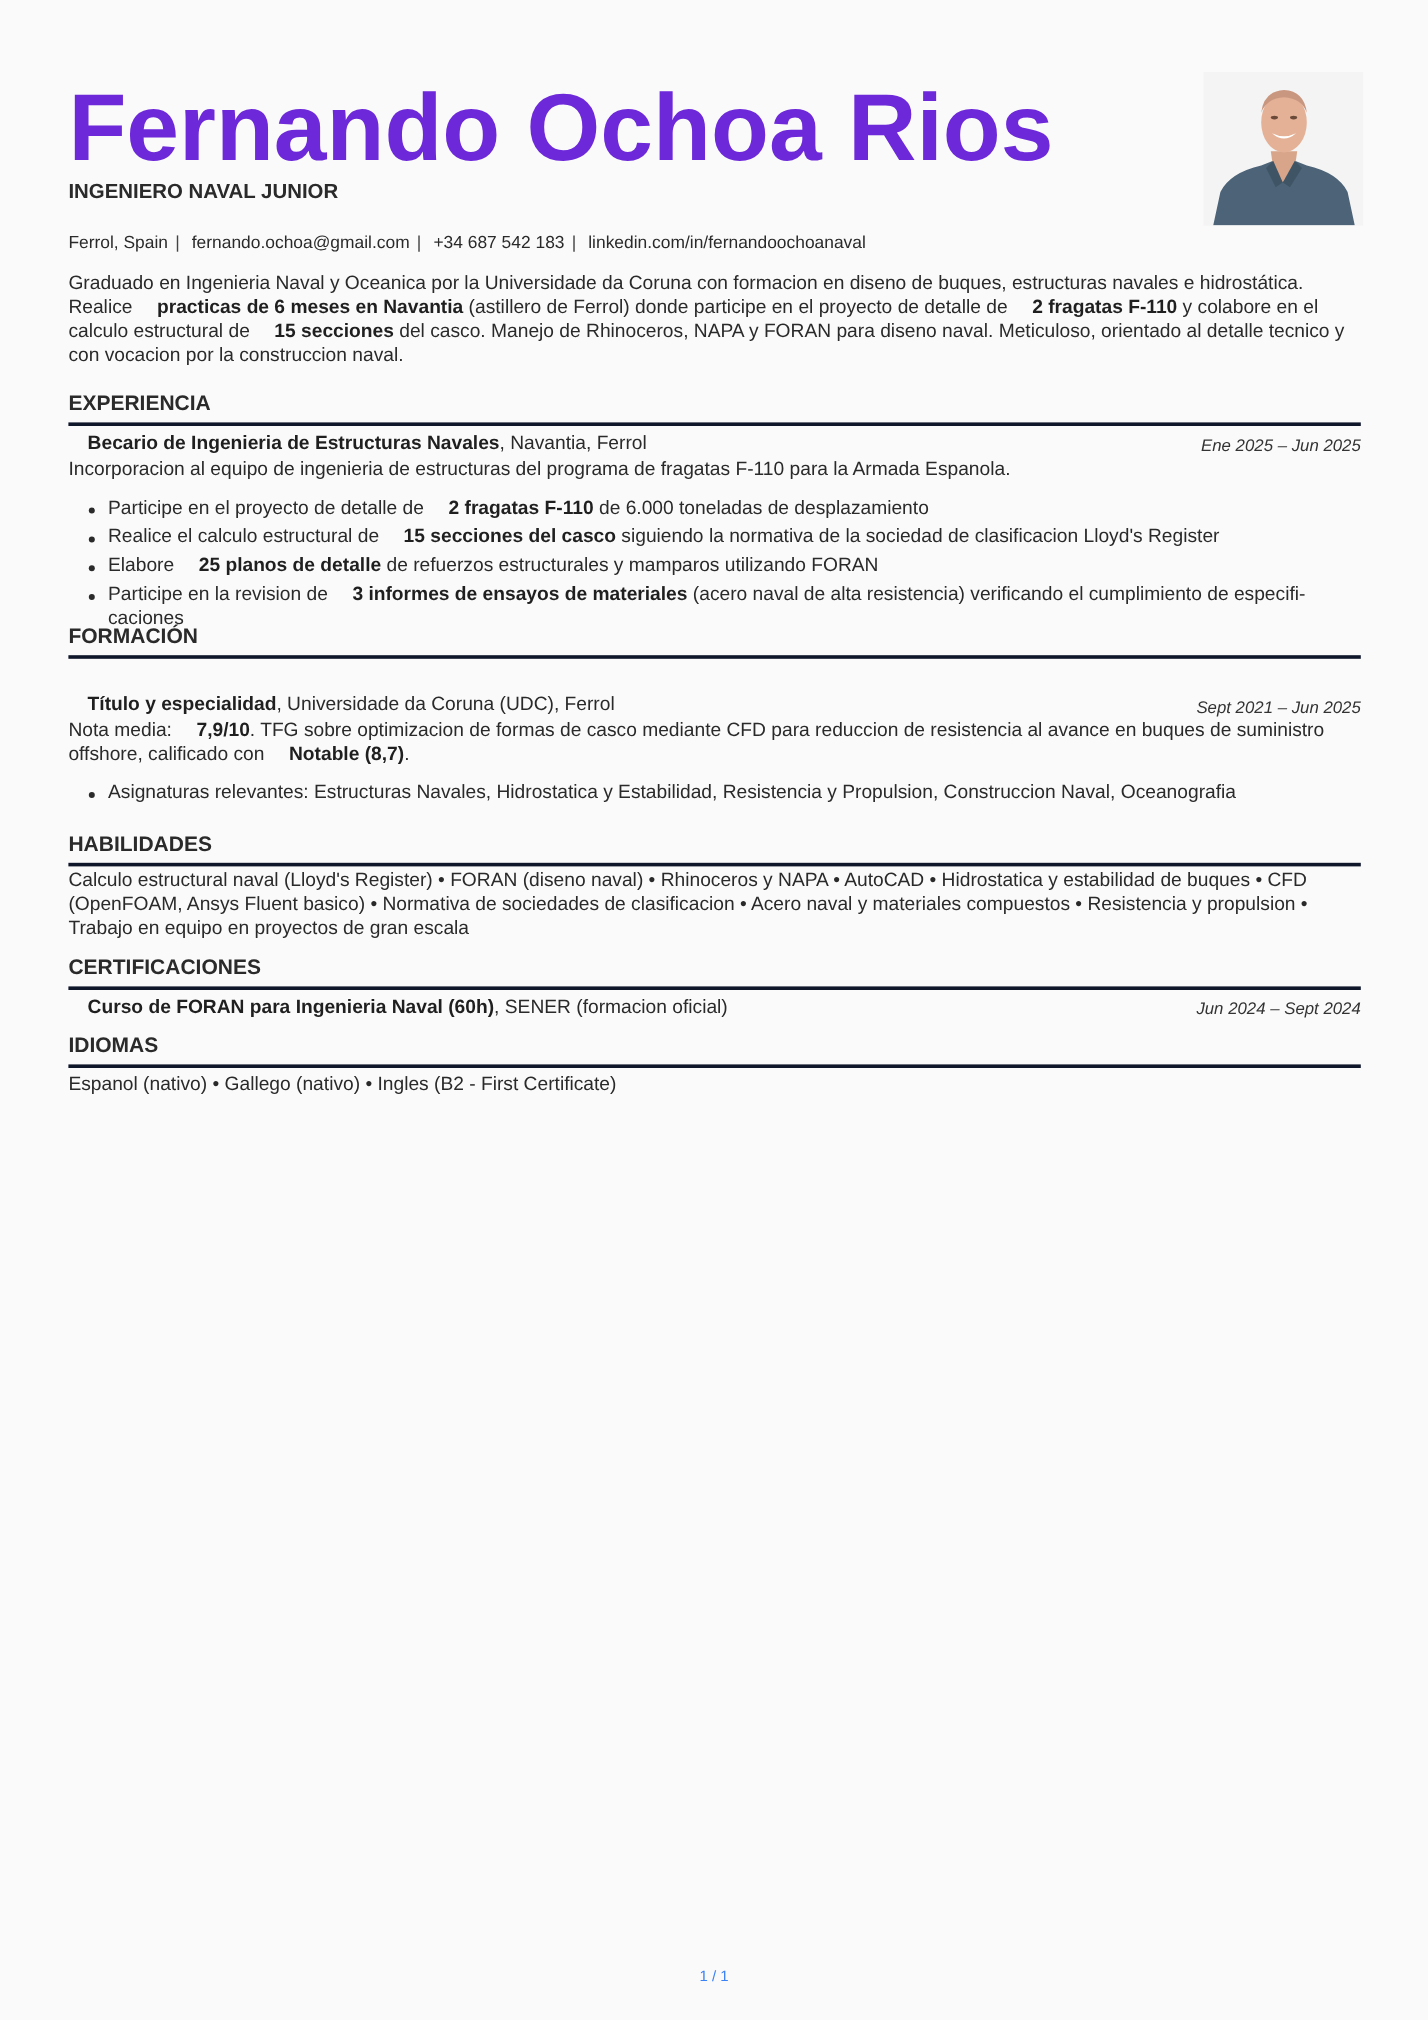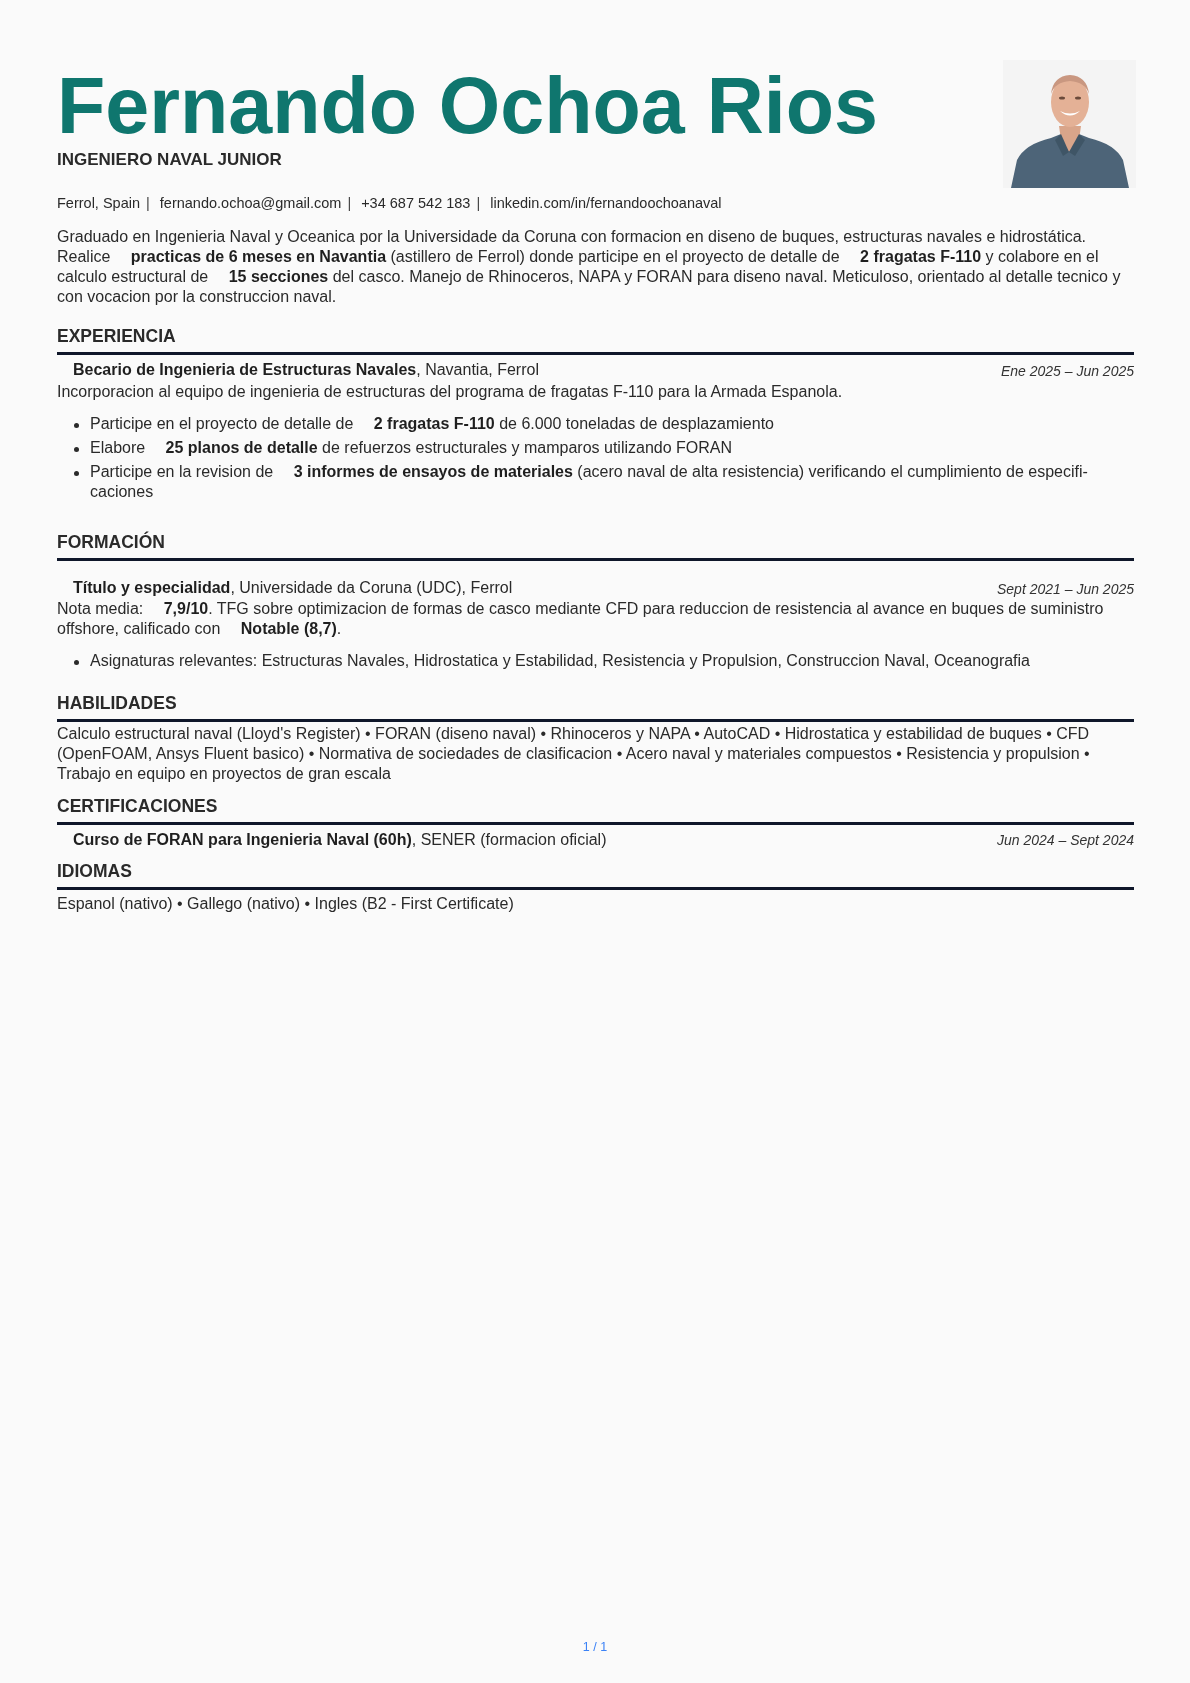--- a/index.html
+++ b/index.html
@@ -6,21 +6,21 @@
   html, body { width: 1190px; height: 1683px; background: #fafafa; }
   body {
     font-family: "Liberation Sans", "DejaVu Sans", sans-serif;
     color: #2a2a2a;
     position: relative;
     overflow: hidden;
   }
   .page { position: absolute; left: 57px; top: 0; width: 1077px; }
   .name {
     position: absolute; left: 0; top: 62px;
-    font-size: 79px; font-weight: 700; color: #0f766e;
+    font-size: 79px; font-weight: 700; color: #6d28d9;
     letter-spacing: 0px; line-height: 88px; white-space: nowrap;
   }
   .role {
     position: absolute; left: 0; top: 150px;
     font-size: 17px; font-weight: 700; color: #2a2a2a; letter-spacing: 0px;
   }
   .contact {
     position: absolute; left: 0; top: 195px;
     font-size: 14.5px; color: #2a2a2a; display: flex; align-items: center; white-space: nowrap;
   }
@@ -96,25 +96,26 @@
   <div class="section-title" style="top:326px;">EXPERIENCIA</div>
 
   <div class="row" style="top:360px;">
     <b>Becario de Ingenieria de Estructuras Navales</b><span>, Navantia, Ferrol</span>
     <span class="date" style="top:1px;">Ene 2025 – Jun 2025</span>
   </div>
   <div class="text" style="top:382px;">Incorporacion al equipo de ingenieria de estructuras del programa de fragatas F-110 para la Armada Espanola.</div>
 
   <ul class="bullets" style="top:414px;">
     <li><span>Participe en el proyecto de detalle de </span><b>2 fragatas F-110</b><span> de 6.000 toneladas de desplazamiento</span></li>
+    <li><span>Realice el calculo estructural de </span><b>15 secciones del casco</b><span> siguiendo la normativa de la sociedad de clasificacion Lloyd's Register</span></li>
     <li><span>Elabore </span><b>25 planos de detalle</b><span> de refuerzos estructurales y mamparos utilizando FORAN</span></li>
     <li><span>Participe en la revision de </span><b>3 informes de ensayos de materiales</b><span> (acero naval de alta resistencia) verificando el cumplimiento de especifi- caciones</span></li>
   </ul>
 
-  <div class="section-title" style="top:532px;">FORMACIÓN</div>
+  <div class="section-title" style="top:520px;">FORMACIÓN</div>
 
   <div class="row" style="top:578px;">
     <b>Título y especialidad</b><span>, Universidade da Coruna (UDC), Ferrol</span>
     <span class="date" style="top:1px;">Sept 2021 – Jun 2025</span>
   </div>
   <div class="text" style="top:599px;">
     <span>Nota media: </span><b>7,9/10</b><span>. TFG sobre optimizacion de formas de casco mediante CFD para reduccion de resistencia al avance en buques de suministro offshore, calificado con </span><b>Notable (8,7)</b><span>.</span>
   </div>
   <ul class="bullets" style="top:651px;">
     <li>Asignaturas relevantes: Estructuras Navales, Hidrostatica y Estabilidad, Resistencia y Propulsion, Construccion Naval, Oceanografia</li>

